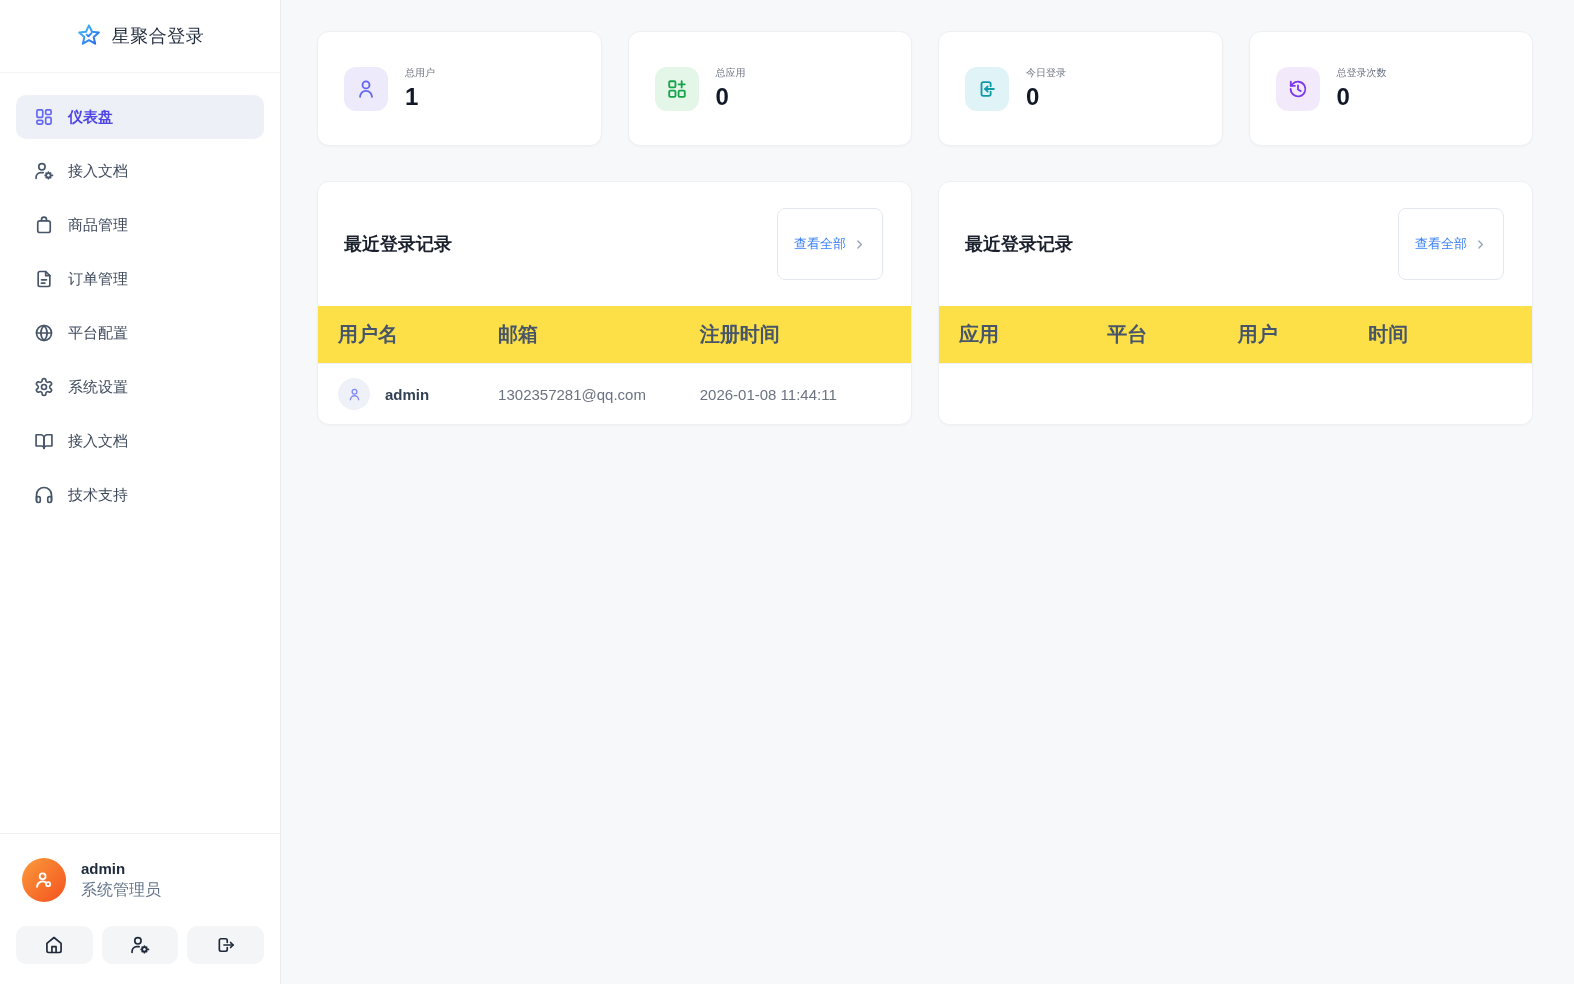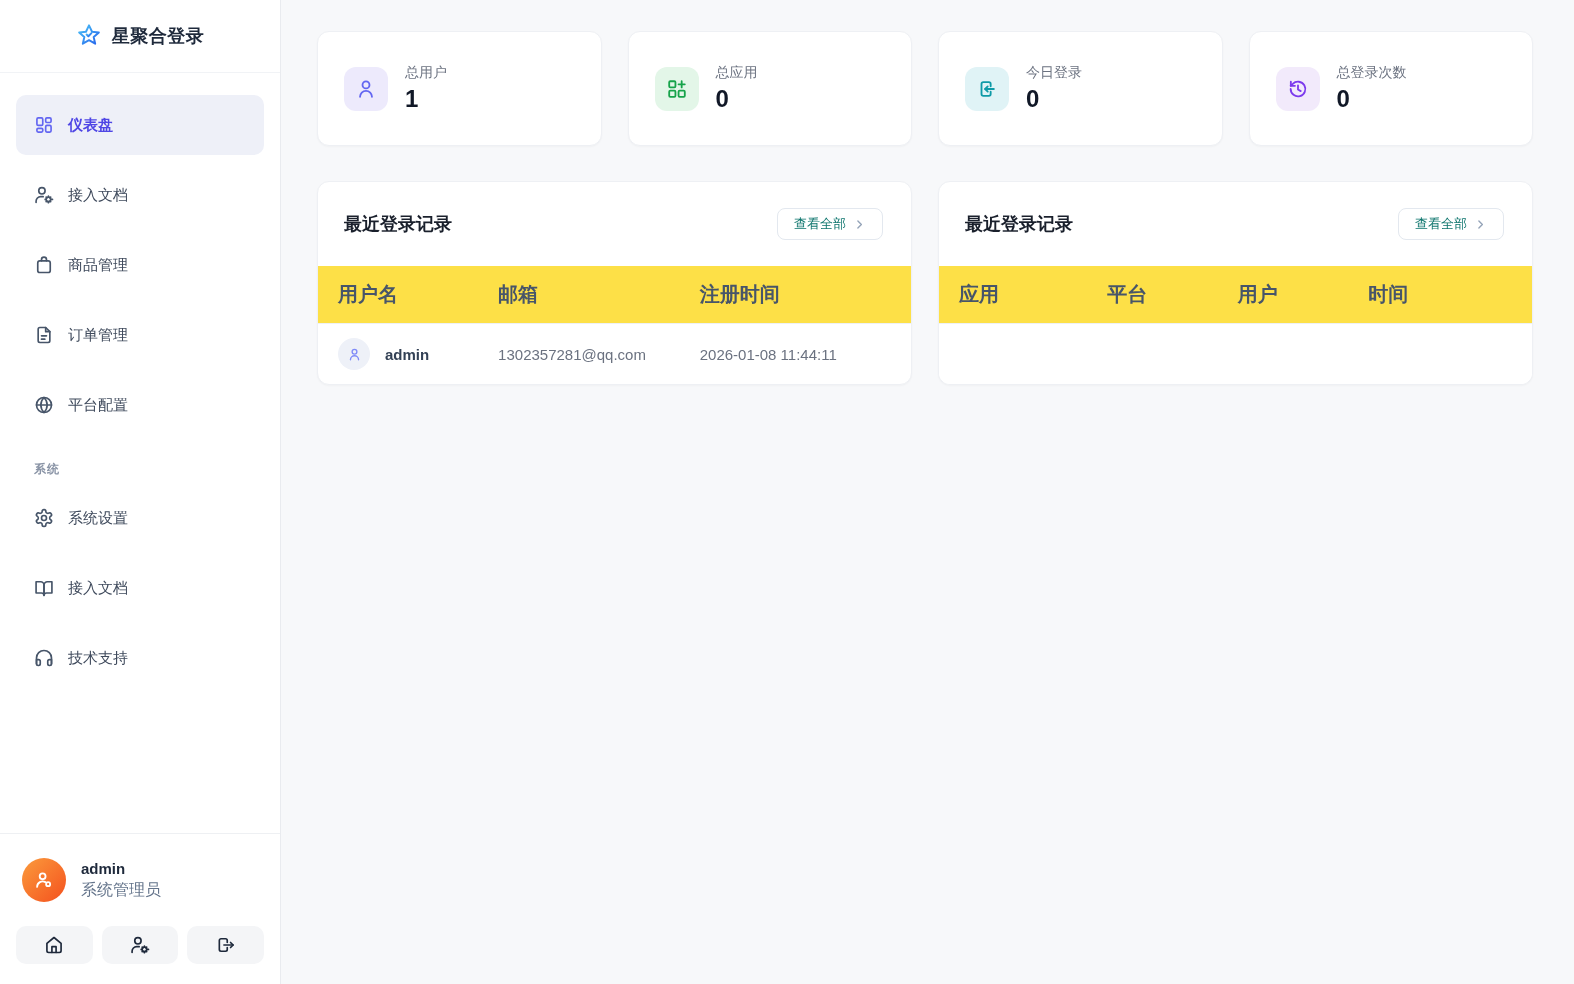--- a/index.html
+++ b/index.html
@@ -14,25 +14,25 @@
   
   .sidebar {
     width:281px; height:984px; background:#ffffff;
     border-right:1px solid #e9ebef;
     display:flex; flex-direction:column; flex-shrink:0;
   }
   .logo-row {
     height:73px; display:flex; align-items:center; justify-content:center;
     gap:10px; border-bottom:1px solid #f1f3f6; flex-shrink:0;
   }
-  .logo-title { font-size:18px; font-weight:bold; color:#1e293b; letter-spacing:.5px; }
+  .logo-title { font-size:18px; font-weight:normal; color:#1e293b; letter-spacing:.5px; }
   .menu { flex:1 1 auto; padding:22px 16px 0 16px; overflow:hidden; }
   .menu-item {
     display:flex; align-items:center; gap:14px;
-    height:60px; padding:0 18px; border-radius:10px;
+    height:44px; padding:0 18px; border-radius:10px;
     color:#3f4a5c; font-size:15px; cursor:pointer; margin-bottom:10px;
   }
   .menu-item .mi-icon { color:#475569; }
   .menu-item.active { background:#eef0f8; color:#4f46e5; font-weight:bold; }
   .menu-item.active .mi-icon { color:#6366f1; }
   .section-label {
     font-size:12px; font-weight:bold; color:#8a94a6;
     padding:16px 18px 10px 18px; letter-spacing:1px;
   }
   .sidebar-footer { border-top:1px solid #eef0f3; padding:24px 16px 20px 16px; flex-shrink:0; }
@@ -60,37 +60,37 @@
     box-shadow:0 1px 2px rgba(16,24,40,.03);
   }
   .stat-icon {
     width:44px; height:44px; border-radius:12px;
     display:flex; align-items:center; justify-content:center; flex-shrink:0;
   }
   .stat-icon.c0 { background:#edeafc; color:#6366f1; }
   .stat-icon.c1 { background:#e3f6e8; color:#16a34a; }
   .stat-icon.c2 { background:#e0f3f6; color:#0e9aa7; }
   .stat-icon.c3 { background:#f2eafb; color:#7c3aed; }
-  .stat-label { font-size:14px; color:#6b7280; }
+  .stat-label { font-size:10px; color:#6b7280; }
   .stat-value { font-size:24px; font-weight:bold; color:#111827; margin-top:3px; }
 
   .panels-grid { display:grid; grid-template-columns:1fr 1fr; gap:26px; margin-top:35px; }
   .panel {
     background:#ffffff; border:1px solid #eef0f4; border-radius:12px;
     overflow:hidden; box-shadow:0 1px 2px rgba(16,24,40,.03);
   }
   .panel-head {
     display:flex; align-items:center; justify-content:space-between;
     padding:26px 28px 26px 26px;
   }
   .panel-title { font-size:18px; font-weight:bold; color:#1a202c; }
   .view-all-btn {
     display:flex; align-items:center; gap:7px;
     background:#ffffff; border:1px solid #e3e8ef; border-radius:8px;
-    padding:6px 16px; font-size:13px; color:#0f766e; cursor:pointer;
+    padding:26px 16px; font-size:13px; color:#3b82f6; cursor:pointer;
     font-family:inherit;
   }
   .view-all-btn svg { color:#94a3b8; }
   table { width:100%; border-collapse:collapse; table-layout:fixed; }
   thead th {
     background:#fde047; text-align:left; font-size:20px; font-weight:bold;
     color:#475569; padding:15px 20px;
   }
   tbody td {
     border-top:1px solid #eef1f5; padding:14px 20px;
@@ -174,21 +174,20 @@
       <span class="mi-icon">
         <svg width="20" height="20" viewBox="0 0 24 24" fill="none" stroke="currentColor" stroke-width="2" stroke-linecap="round" stroke-linejoin="round">
           <circle cx="12" cy="12" r="9"></circle>
             <path d="M3 12h18"></path>
           <path d="M12 3c2.4 2.4 3.8 5.6 3.8 9s-1.4 6.6-3.8 9c-2.4-2.4-3.8-5.6-3.8-9S9.6 5.4 12 3z"></path>
         </svg>
       </span>
       <span>平台配置</span>
     </div>
 
-    <div class="section-label">系统</div>
 
     <div class="menu-item">
       <span class="mi-icon">
         <svg width="20" height="20" viewBox="0 0 24 24" fill="none" stroke="currentColor" stroke-width="2" stroke-linecap="round" stroke-linejoin="round">
           <path d="M12.22 2h-.44a2 2 0 0 0-2 2v.18a2 2 0 0 1-1 1.73l-.43.25a2 2 0 0 1-2 0l-.15-.08a2 2 0 0 0-2.73.73l-.22.38a2 2 0 0 0 .73 2.73l.15.1a2 2 0 0 1 1 1.72v.51a2 2 0 0 1-1 1.74l-.15.09a2 2 0 0 0-.73 2.73l.22.38a2 2 0 0 0 2.73.73l.15-.08a2 2 0 0 1 2 0l.43.25a2 2 0 0 1 1 1.73V20a2 2 0 0 0 2 2h.44a2 2 0 0 0 2-2v-.18a2 2 0 0 1 1-1.73l.43-.25a2 2 0 0 1 2 0l.15.08a2 2 0 0 0 2.73-.73l.22-.39a2 2 0 0 0-.73-2.73l-.15-.08a2 2 0 0 1-1-1.74v-.5a2 2 0 0 1 1-1.74l.15-.09a2 2 0 0 0 .73-2.73l-.22-.38a2 2 0 0 0-2.73-.73l-.15.08a2 2 0 0 1-2 0l-.43-.25a2 2 0 0 1-1-1.73V4a2 2 0 0 0-2-2z"></path>
           <circle cx="12" cy="12" r="3"></circle>
         </svg>
       </span>
       <span>系统设置</span>
     </div>

